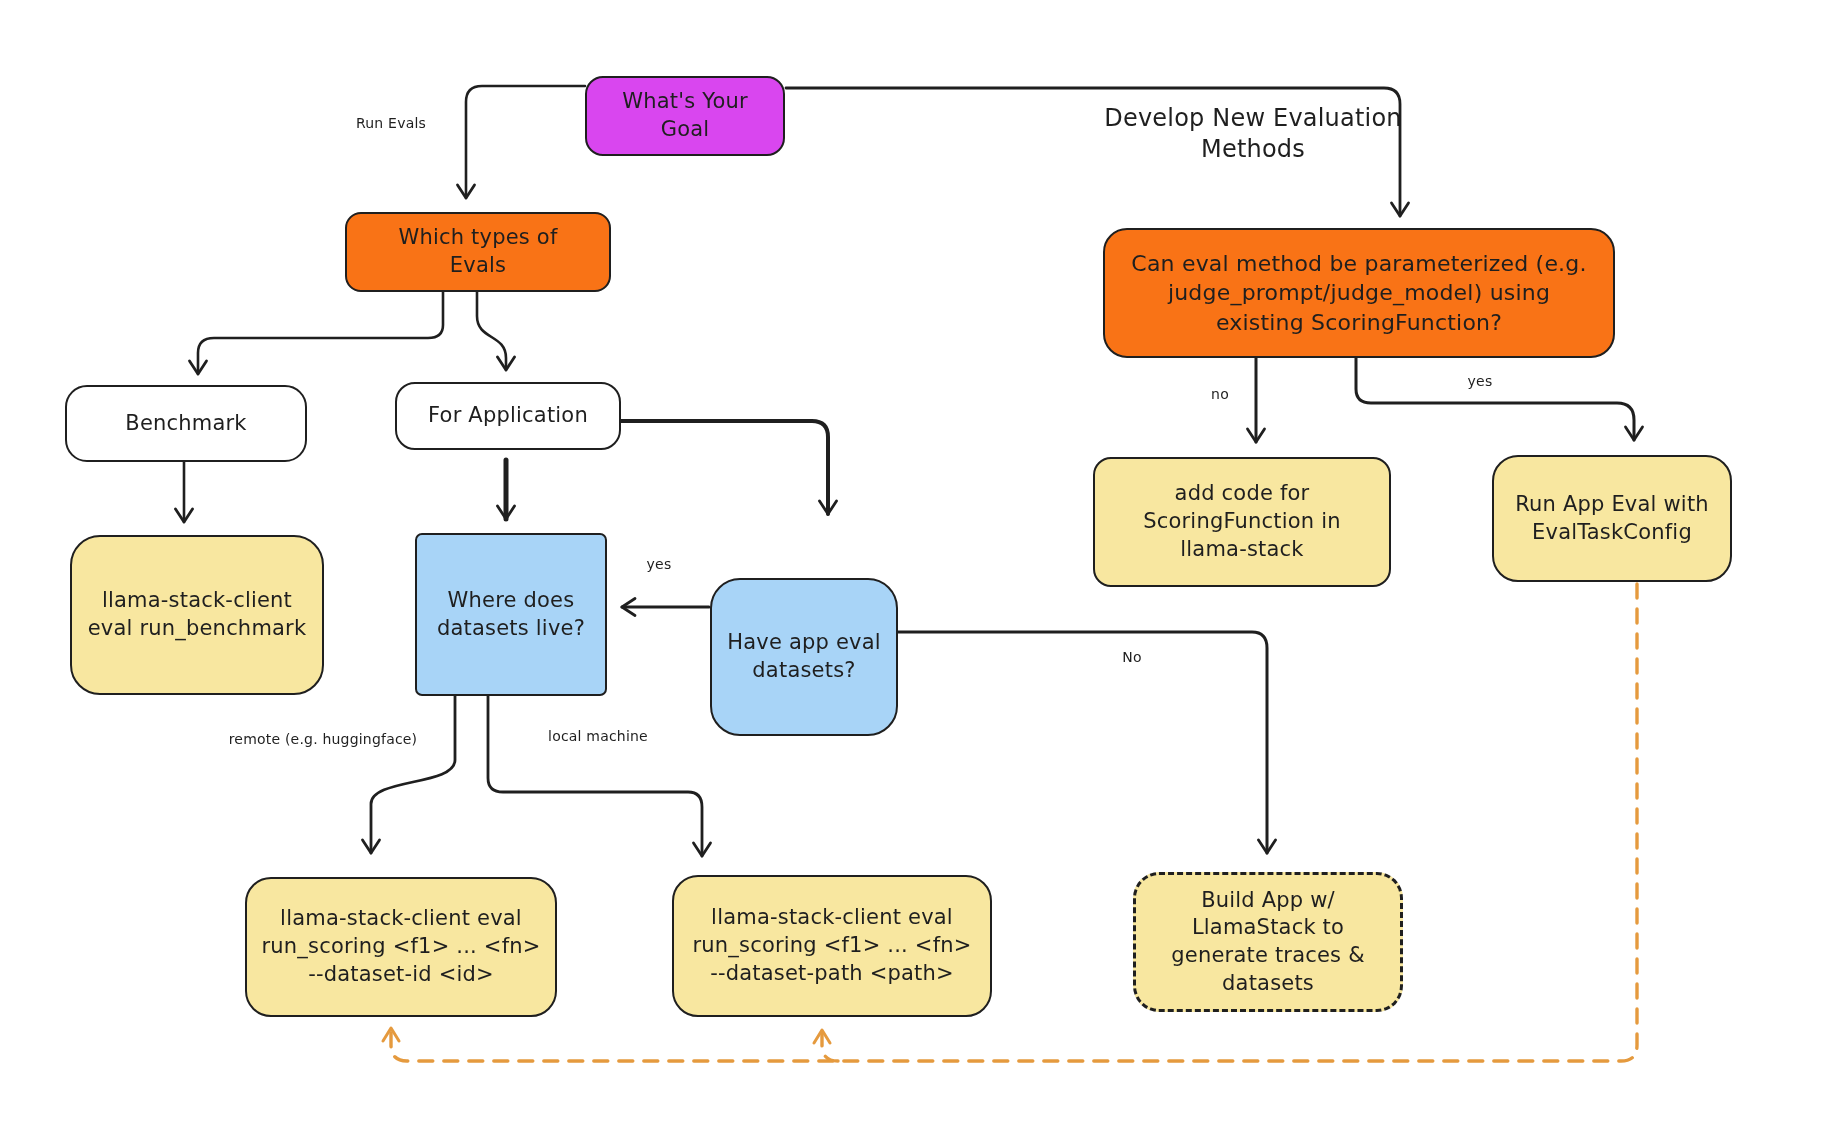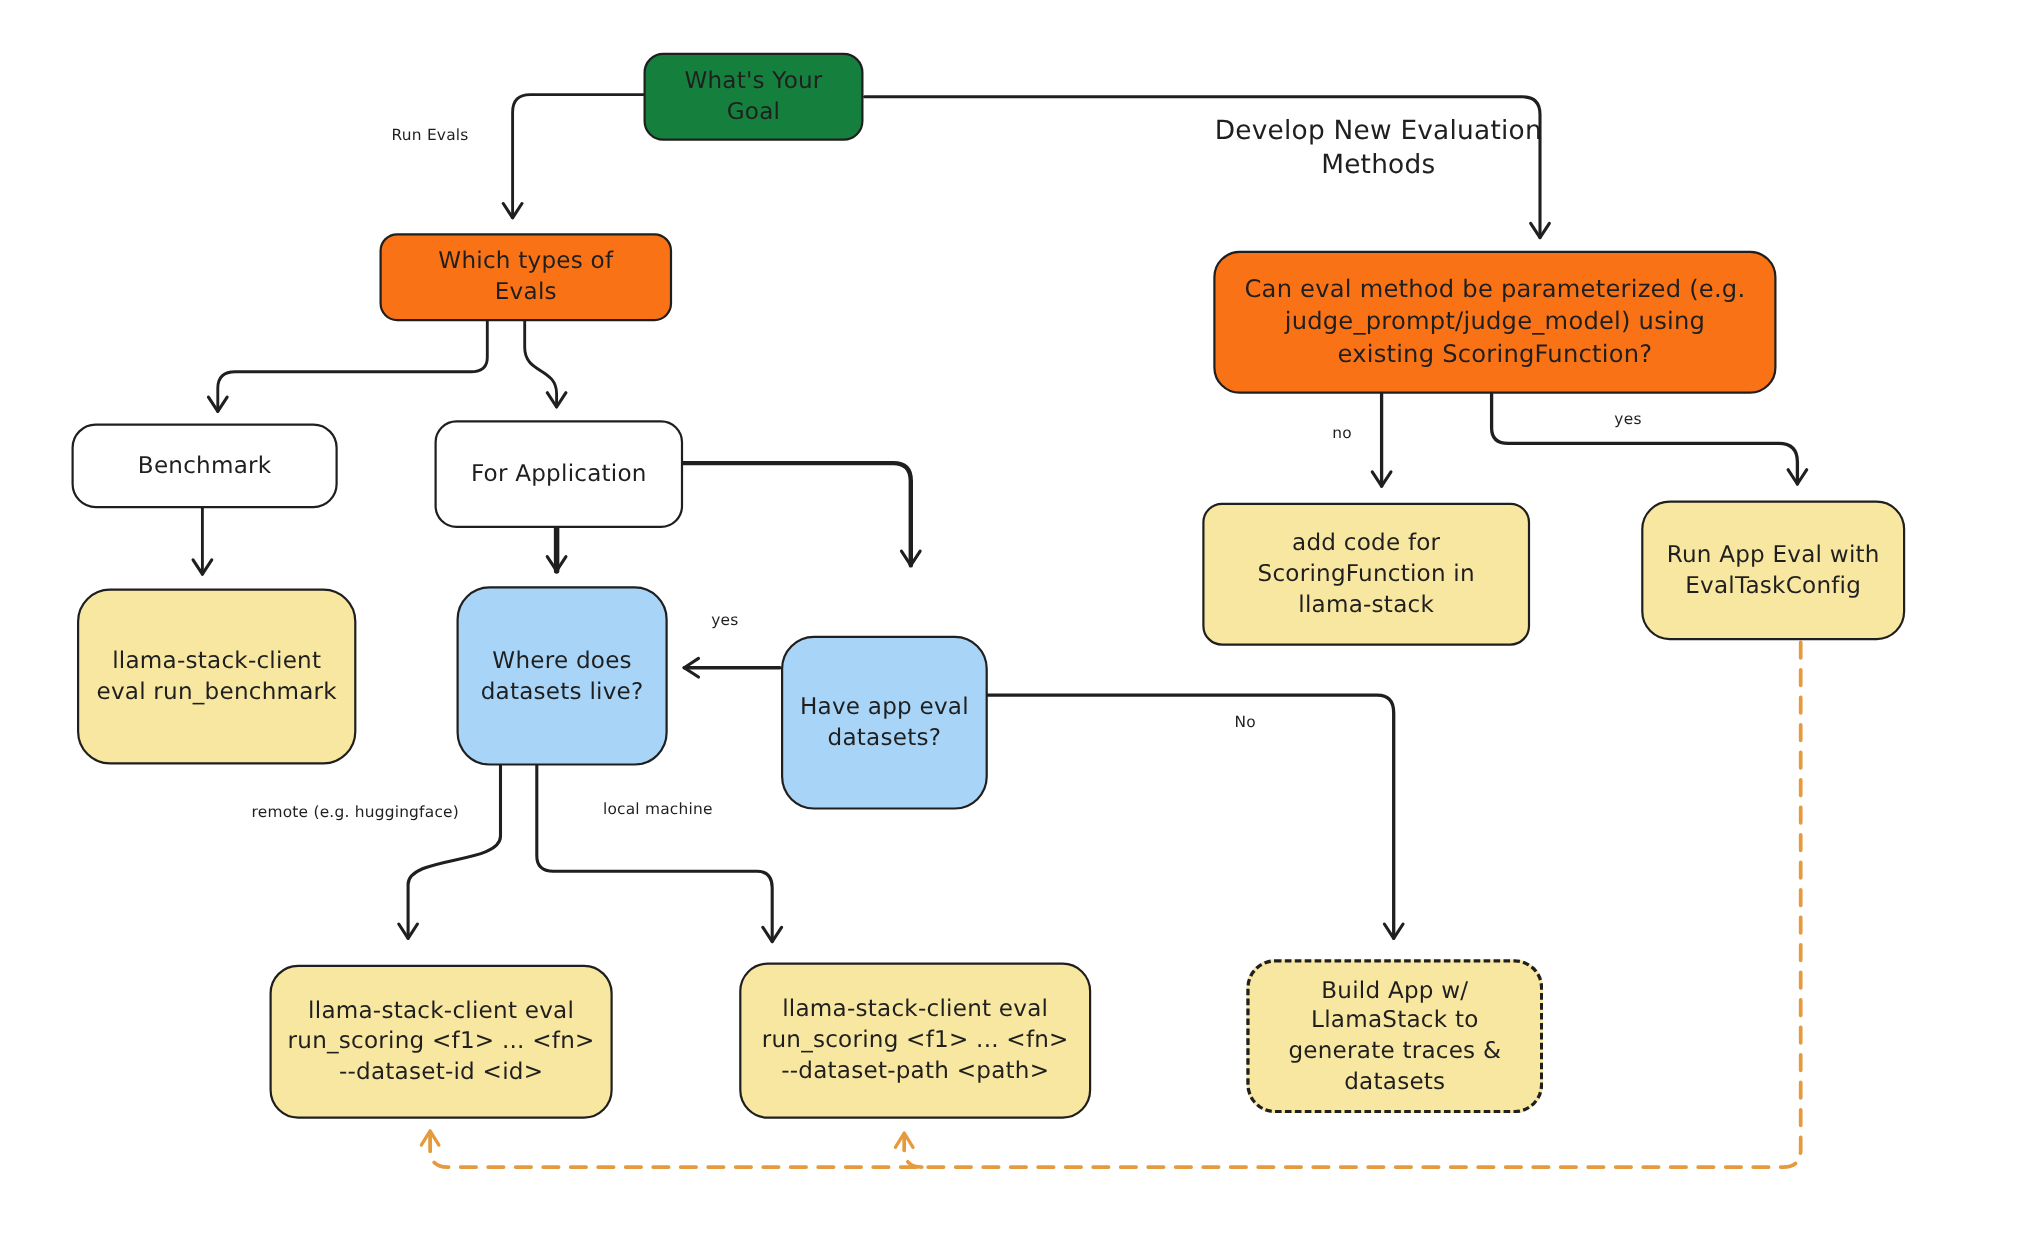--- a/index.html
+++ b/index.html
@@ -23,33 +23,33 @@
     padding:6px 10px;
     letter-spacing:.2px;
   }
   .elabel{
     position:absolute;
     font-size:14px;line-height:1.3;
     white-space:pre-line;text-align:center;
     letter-spacing:.2px;
   }
   
-  .fill-pink{background:#15803d;}
+  .fill-pink{background:#d946ef;margin-top:28px;}
   .fill-green{background:#f97316;}
   .fill-blue{background:#a8d4f7;}
   .fill-yellow{background:#f8e7a0;}
   .fill-white{background:#ffffff;}
   
   #n-goal        {left:585px; top:48px;  width:200px; height:80px;  border-radius:18px;}
   #n-which-types {left:345px; top:212px; width:266px; height:80px;  border-radius:16px;}
   #n-param-q     {left:1103px;top:228px; width:512px; height:130px; border-radius:24px; font-size:22px;}
   #n-benchmark   {left:65px;  top:385px; width:242px; height:77px;  border-radius:22px;}
-  #n-for-app     {left:395px; top:382px; width:226px; height:98px;  border-radius:20px;}
+  #n-for-app     {left:395px; top:382px; width:226px; height:68px;  border-radius:20px;}
   #n-run-benchmark{left:70px; top:535px; width:254px; height:160px; border-radius:30px;}
-  #n-where-live  {left:415px; top:533px; width:192px; height:163px; border-radius:30px;}
+  #n-where-live  {left:415px; top:533px; width:192px; height:163px; border-radius:7px;}
   #n-have-datasets{left:710px;top:530px; width:188px; height:158px; border-radius:30px;margin-top:48px;}
   #n-add-code    {left:1093px;top:457px; width:298px; height:130px; border-radius:18px;}
   #n-run-app-eval{left:1492px;top:455px; width:240px; height:127px; border-radius:26px;}
   #n-scoring-id  {left:245px; top:877px; width:312px; height:140px; border-radius:26px;}
   #n-scoring-path{left:672px; top:875px; width:320px; height:142px; border-radius:26px;}
   #n-build-app   {left:1133px;top:872px; width:270px; height:140px; border-radius:26px; border:3px dashed #1f1f1f;}
   
   #l-run-evals   {left:328px; top:114px; width:126px;}
   #l-develop-new {left:1072px;top:103px; width:362px; font-size:24px;}
   #l-no-param    {left:1200px;top:385px; width:40px;}

